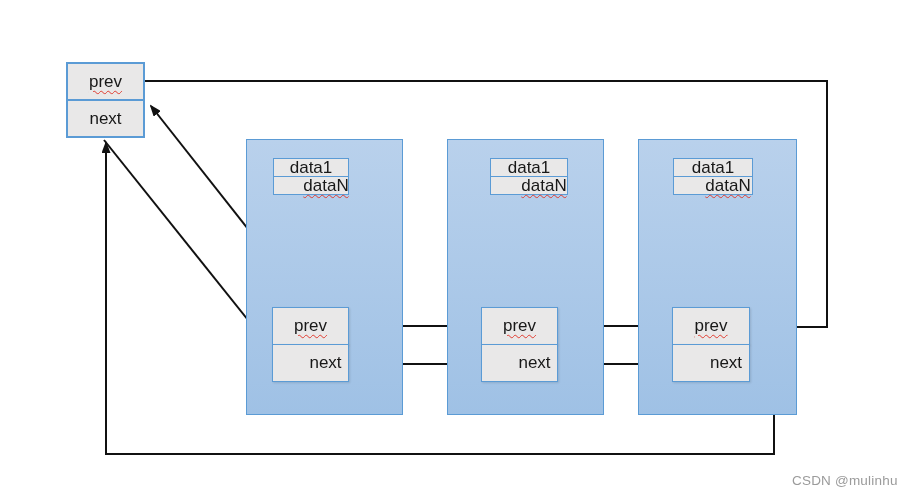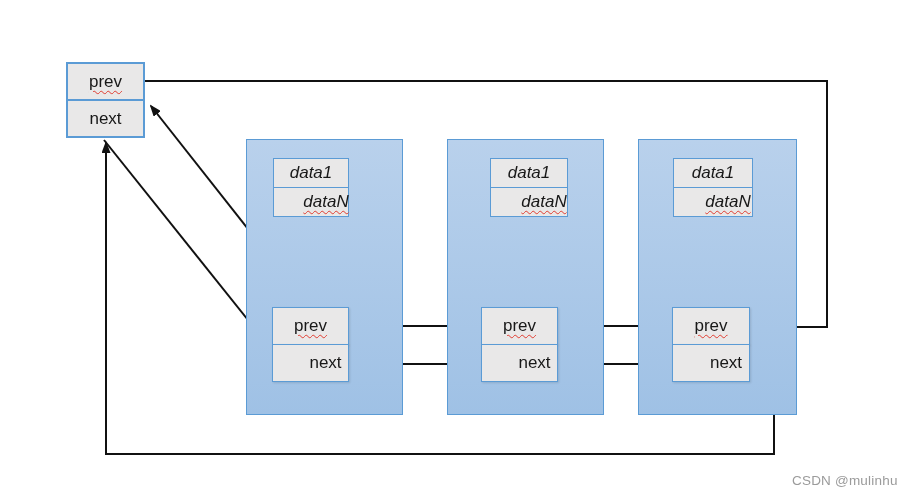--- a/index.html
+++ b/index.html
@@ -34,21 +34,21 @@
     box-sizing:border-box;
     background:linear-gradient(180deg,#b9d1ec 0%,#9fc1e5 100%);
     border:1.5px solid #5b9bd5;
   }
   .n1{left:246px;width:157px;}
   .n2{left:447px;width:157px;}
   .n3{left:638px;width:159px;}
 
   .grp{position:absolute;}
   .grp .cell + .cell{margin-top:-1px;padding-left:30px;}
-  .data-grp .cell{height:30px;font-style:italic;}
+  .data-grp .cell{height:19px;}
   .ptr-grp .cell{height:38px;box-shadow:1px 1px 2px rgba(0,0,0,0.12);}
 
   .n1 .data-grp{left:26px;top:18px;} .n1 .data-grp .cell{width:76px;}
   .n2 .data-grp{left:42px;top:18px;} .n2 .data-grp .cell{width:78px;}
   .n3 .data-grp{left:34px;top:18px;} .n3 .data-grp .cell{width:80px;}
 
   .n1 .ptr-grp{left:25px;top:167px;} .n1 .ptr-grp .cell{width:77px;}
   .n2 .ptr-grp{left:33px;top:167px;} .n2 .ptr-grp .cell{width:77px;}
   .n3 .ptr-grp{left:33px;top:167px;} .n3 .ptr-grp .cell{width:78px;}
 

